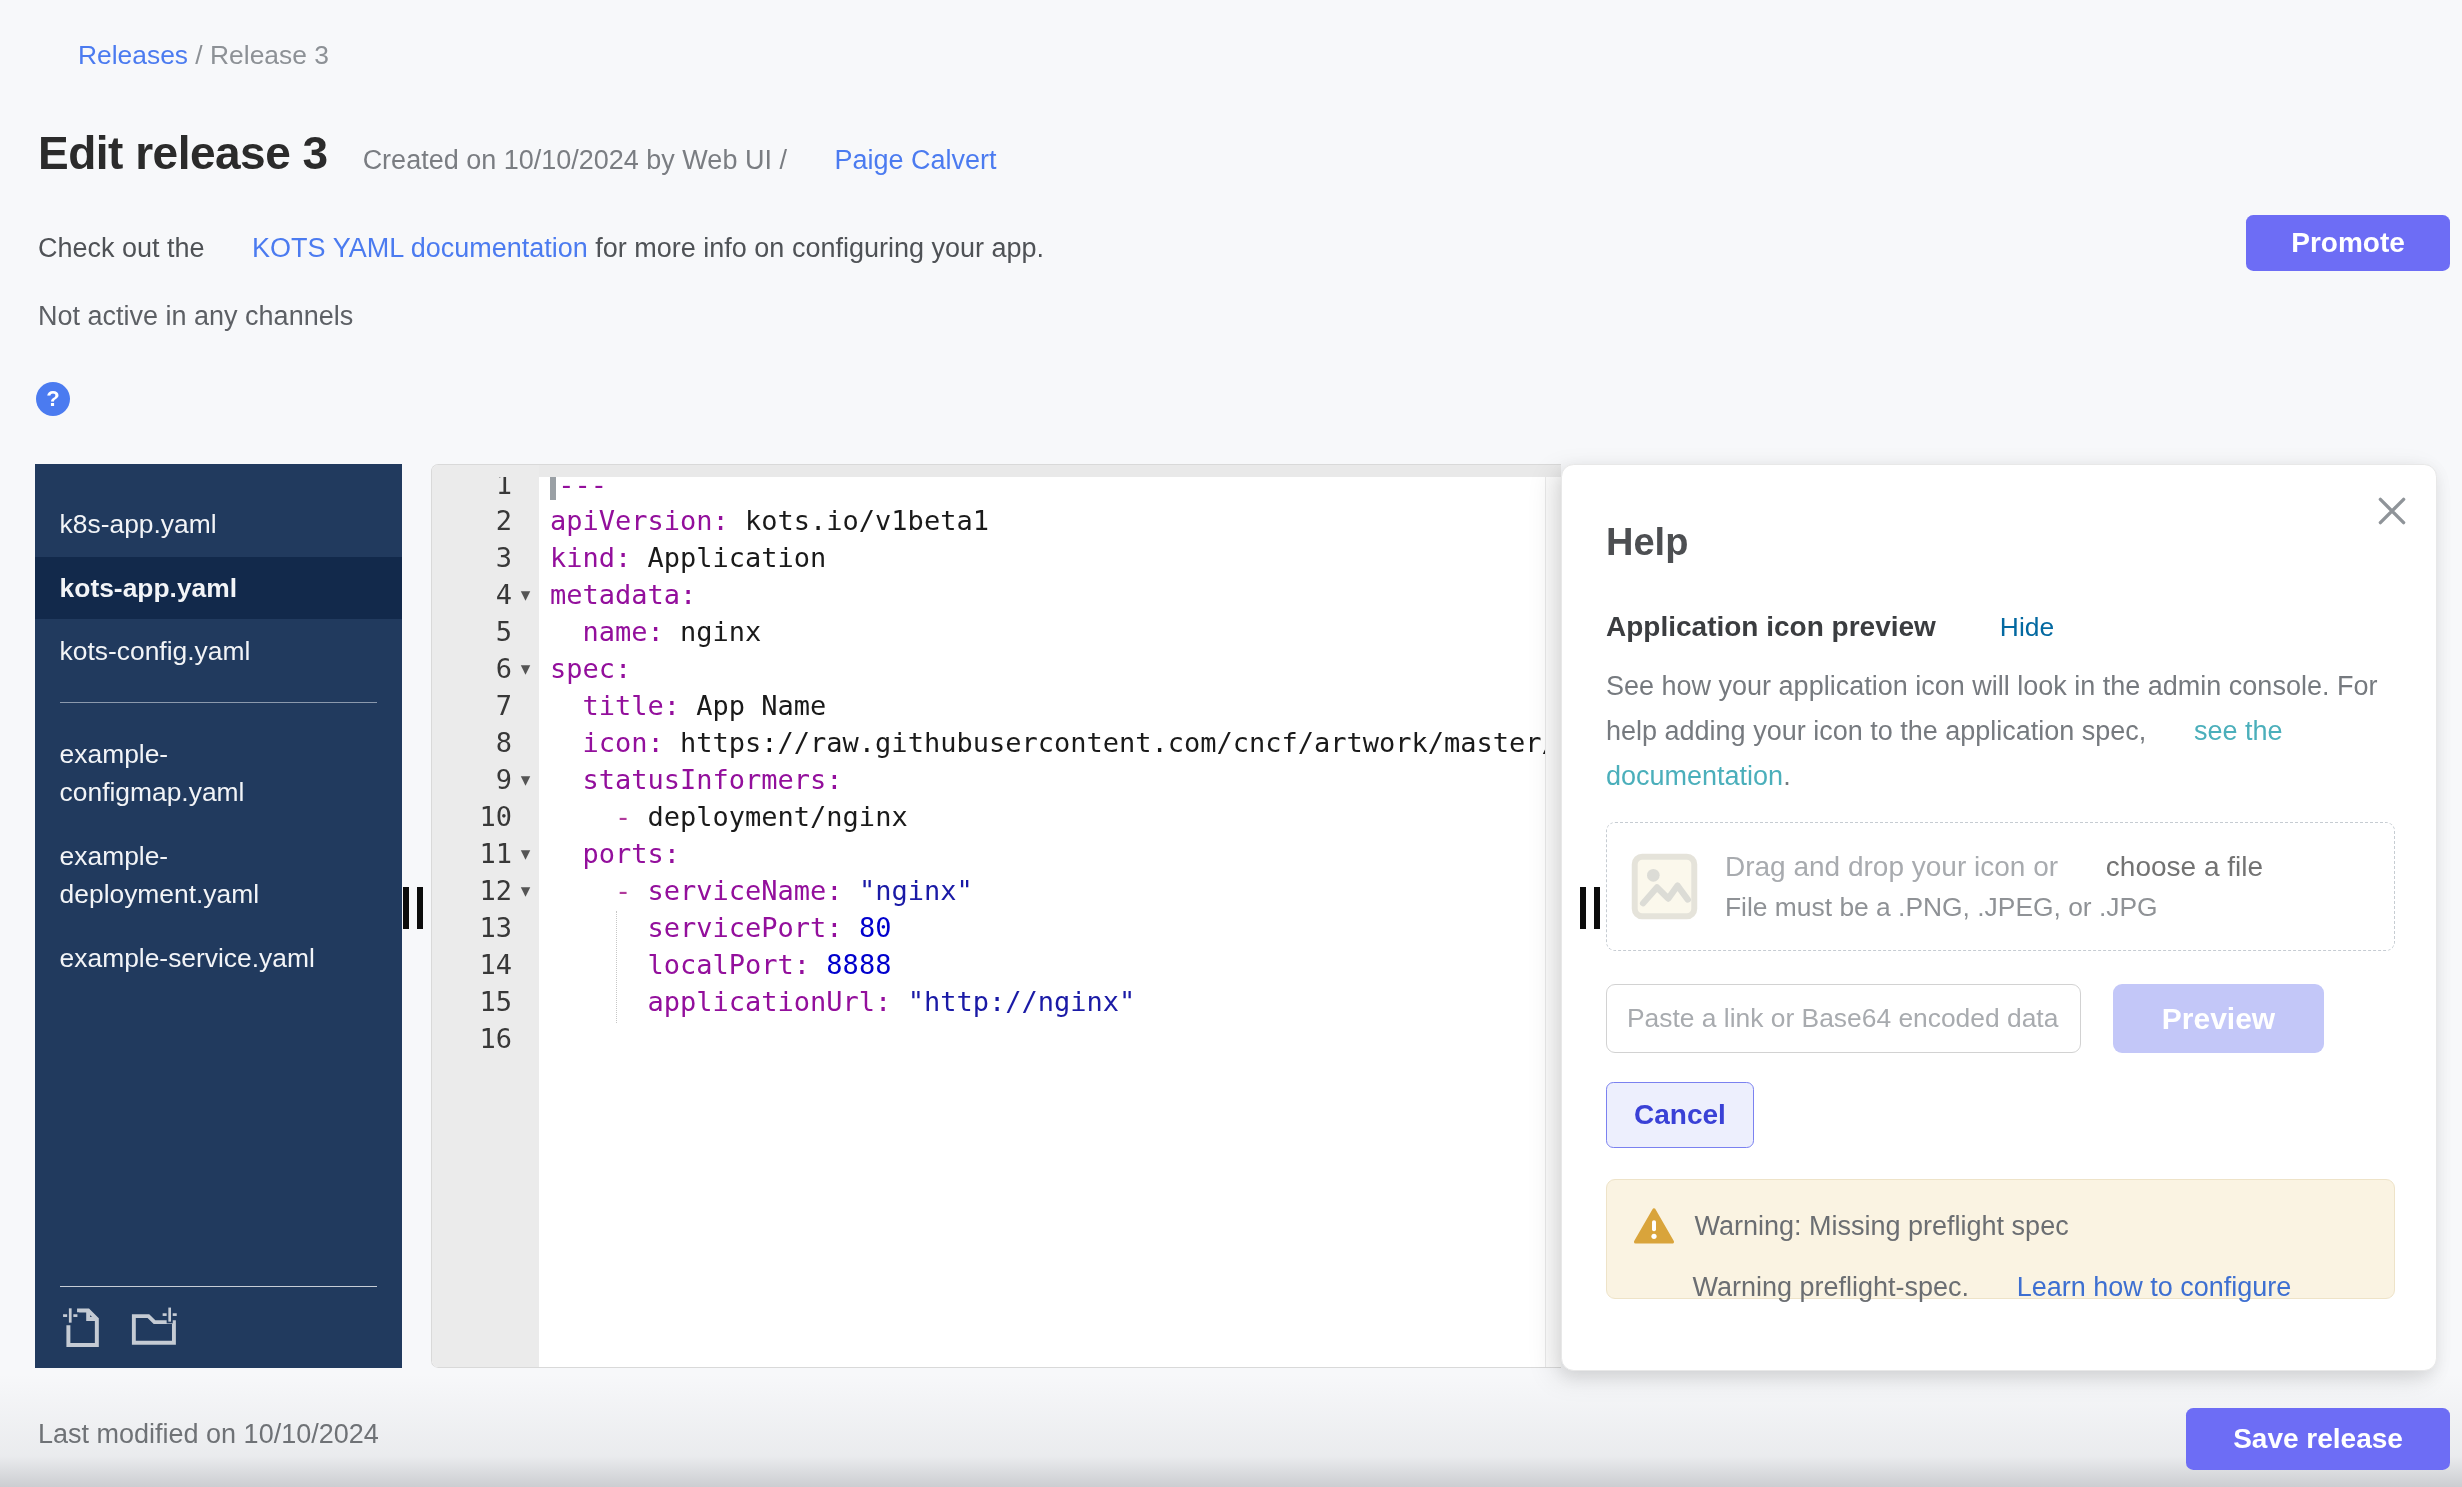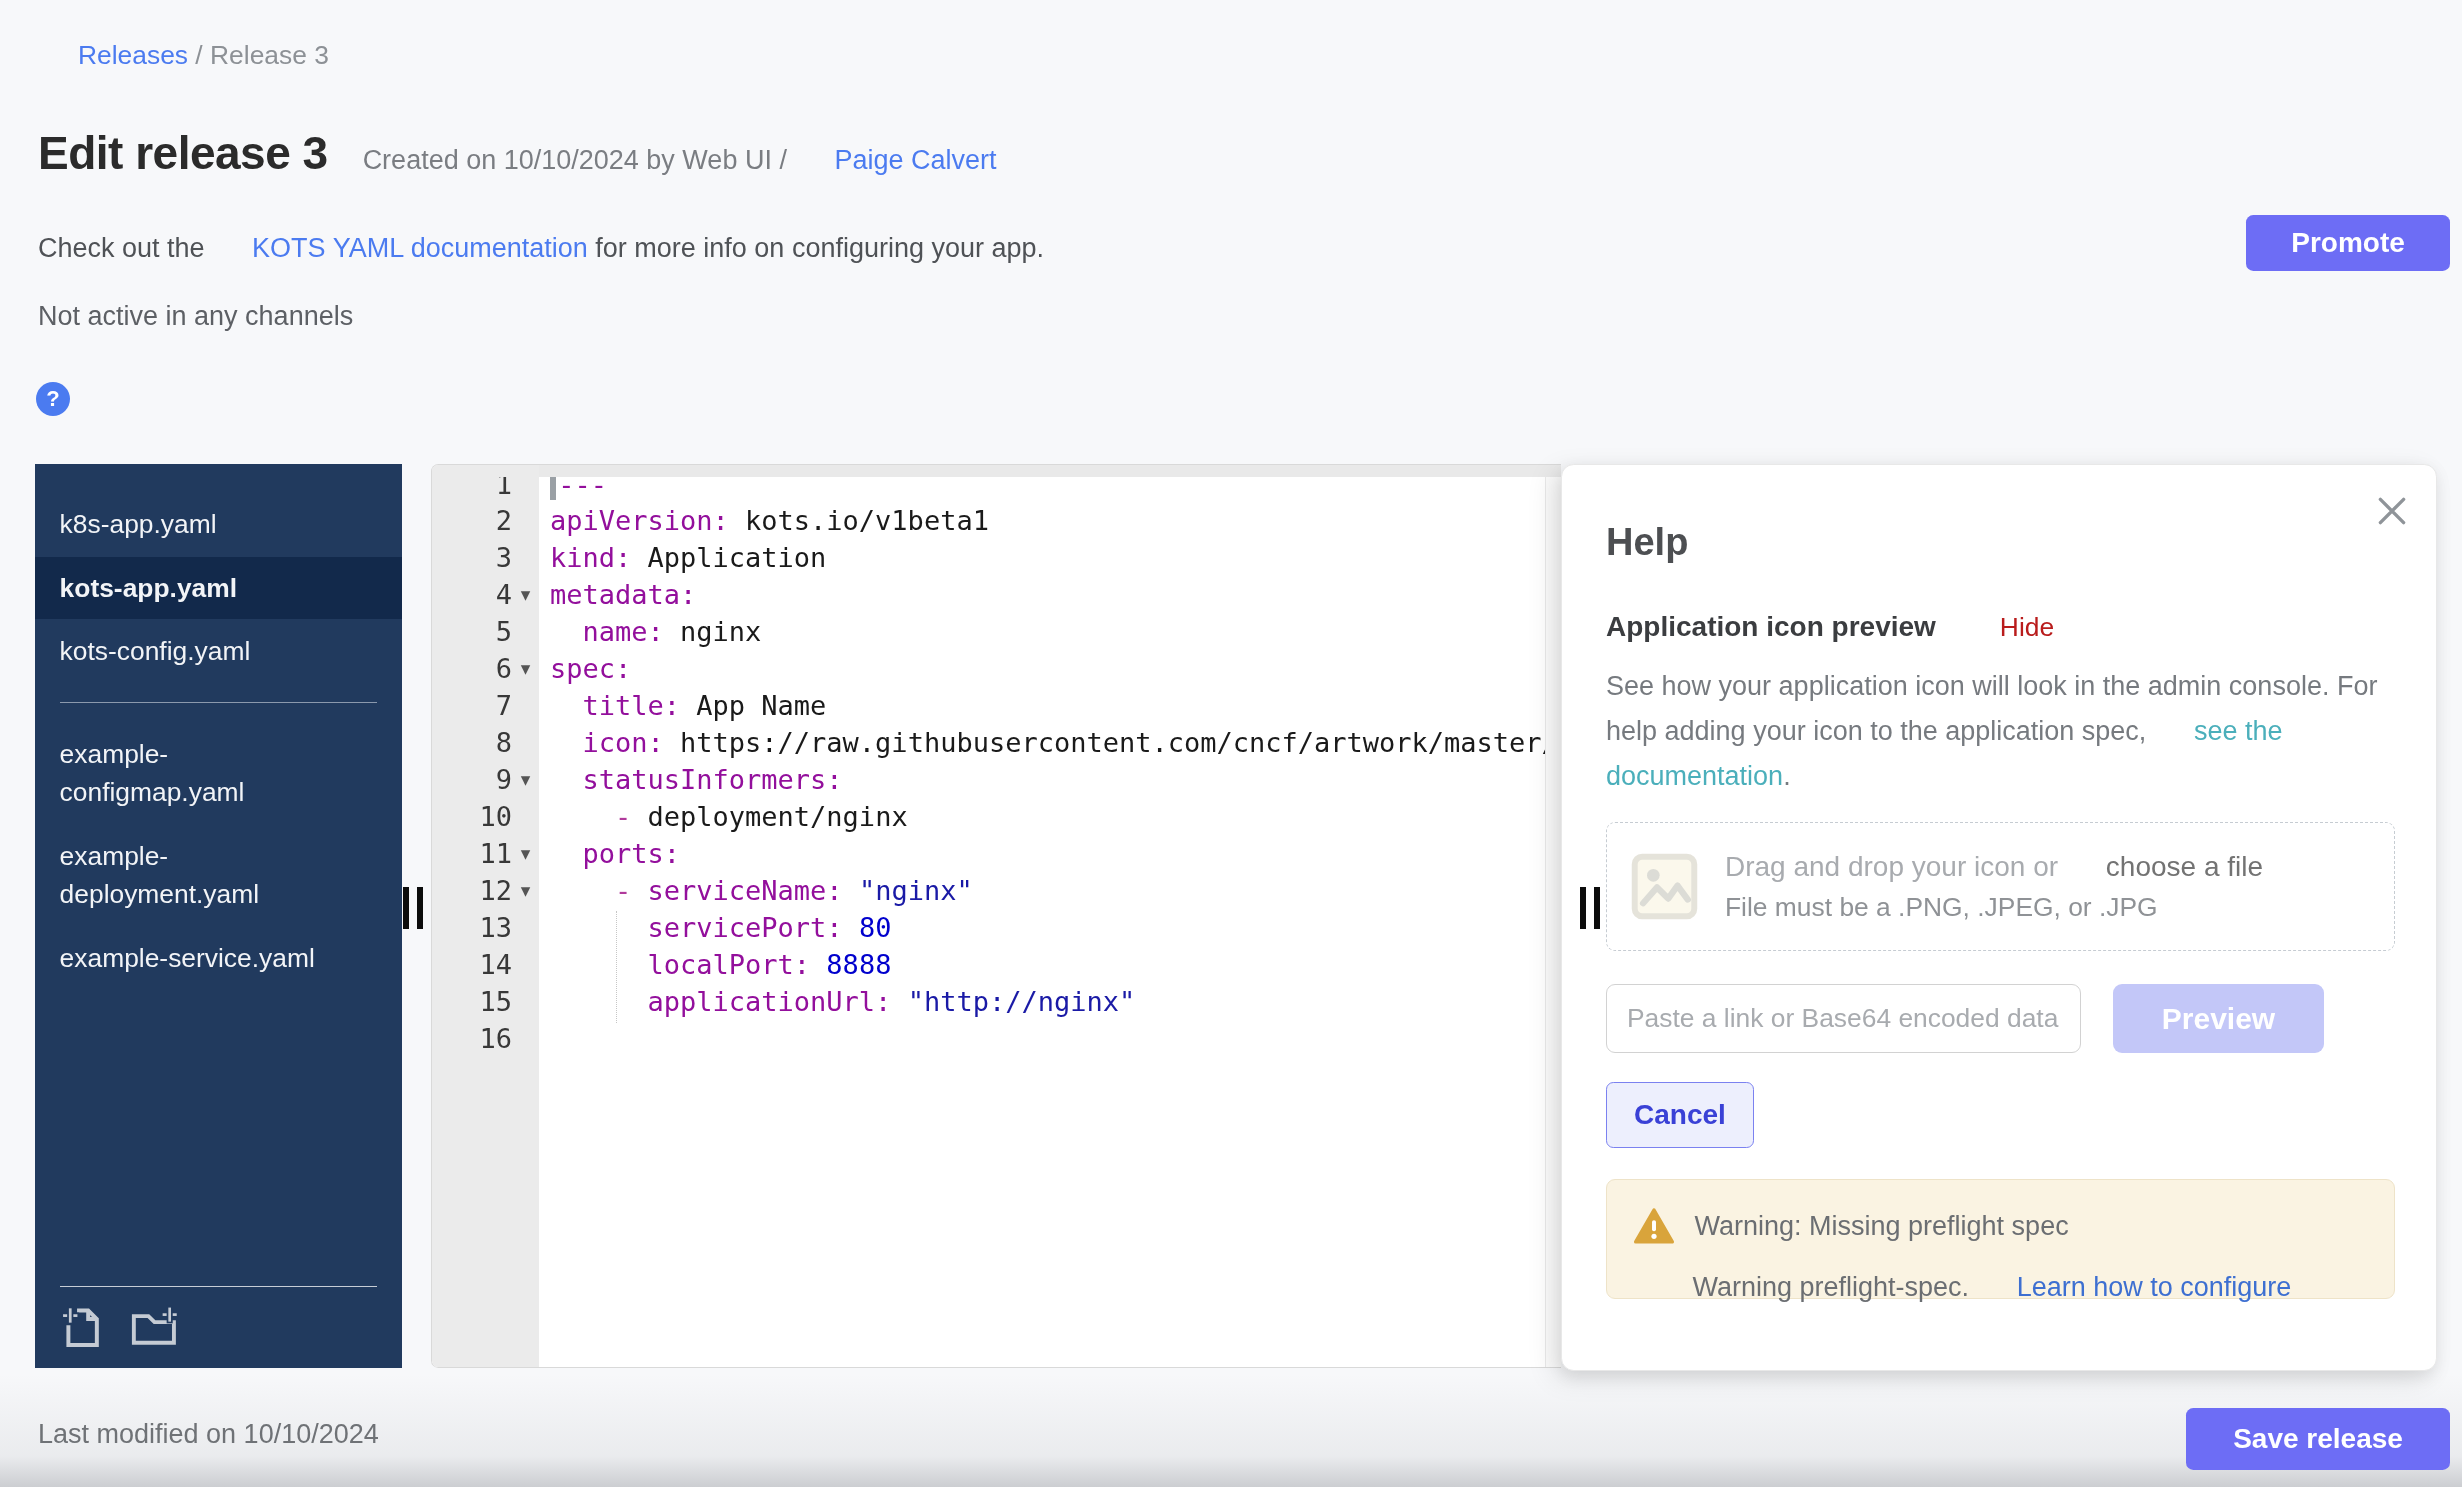--- a/index.html
+++ b/index.html
@@ -101,21 +101,21 @@
   .help-panel {
     position:absolute; left:1561px; top:464px; width:876px; height:907px;
     background:#fff; border:0.9px solid #e8e8e8; border-radius:12.7px;
     box-shadow:-9px 7.3px 27px rgba(0,0,0,0.10), 0 5.5px 16.4px rgba(0,0,0,0.08);
     z-index:10;
   }
   .help-close { position:absolute; right:25.5px; top:27px; width:38px; height:38px; cursor:pointer; }
   .help-title { position:absolute; left:44px; top:56px; font-size:38px; font-weight:600; color:#4d4f52; }
   .section-row { position:absolute; left:44px; top:146px; display:flex; align-items:baseline; gap:24px; }
   .section-title { font-size:28px; font-weight:bold; color:#3b3d40; }
-  .hide-link { font-size:26.4px; color:#b91c1c; }
+  .hide-link { font-size:26.4px; color:#0369a1; }
   .help-desc { position:absolute; left:44px; top:199px; width:776px; font-size:27px; line-height:45px; color:#767a7f; }
   .help-desc a { color:#4bafbb; }
 
   .dropzone {
     position:absolute; left:44px; top:357px; width:789px; height:129px;
     border:1.8px dashed #c6ccd2; border-radius:9px;
     display:flex; align-items:center; gap:27px; padding-left:24px; cursor:pointer;
   }
   .dz-text-line1 { font-size:28px; color:#a8abaf; }
   .dz-text-line1 a { color:#737373; }

